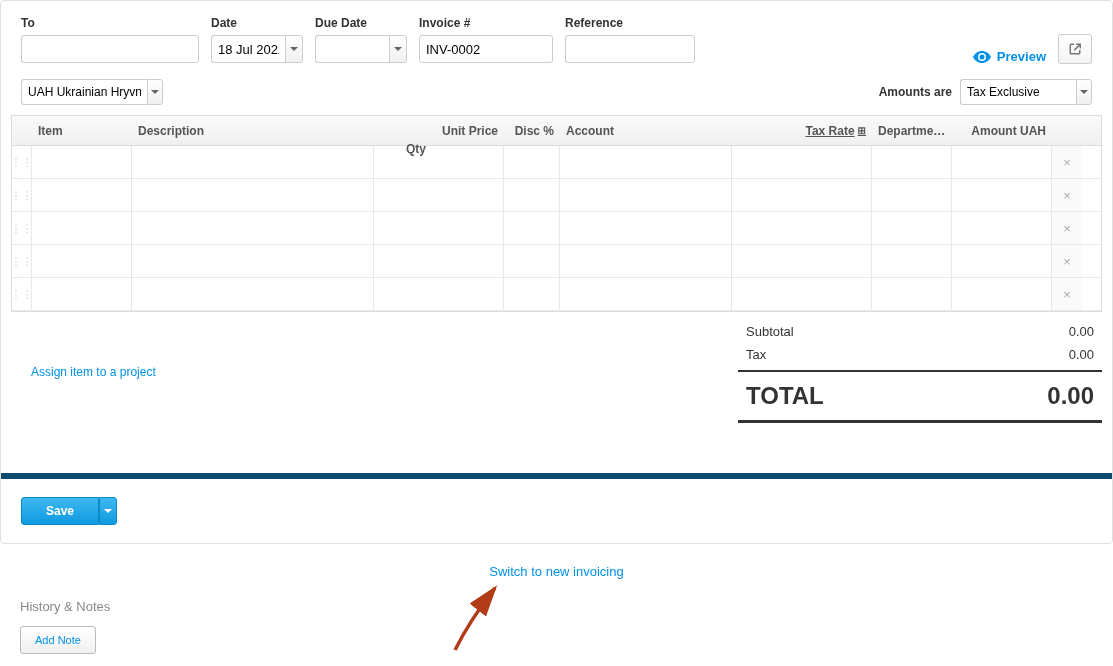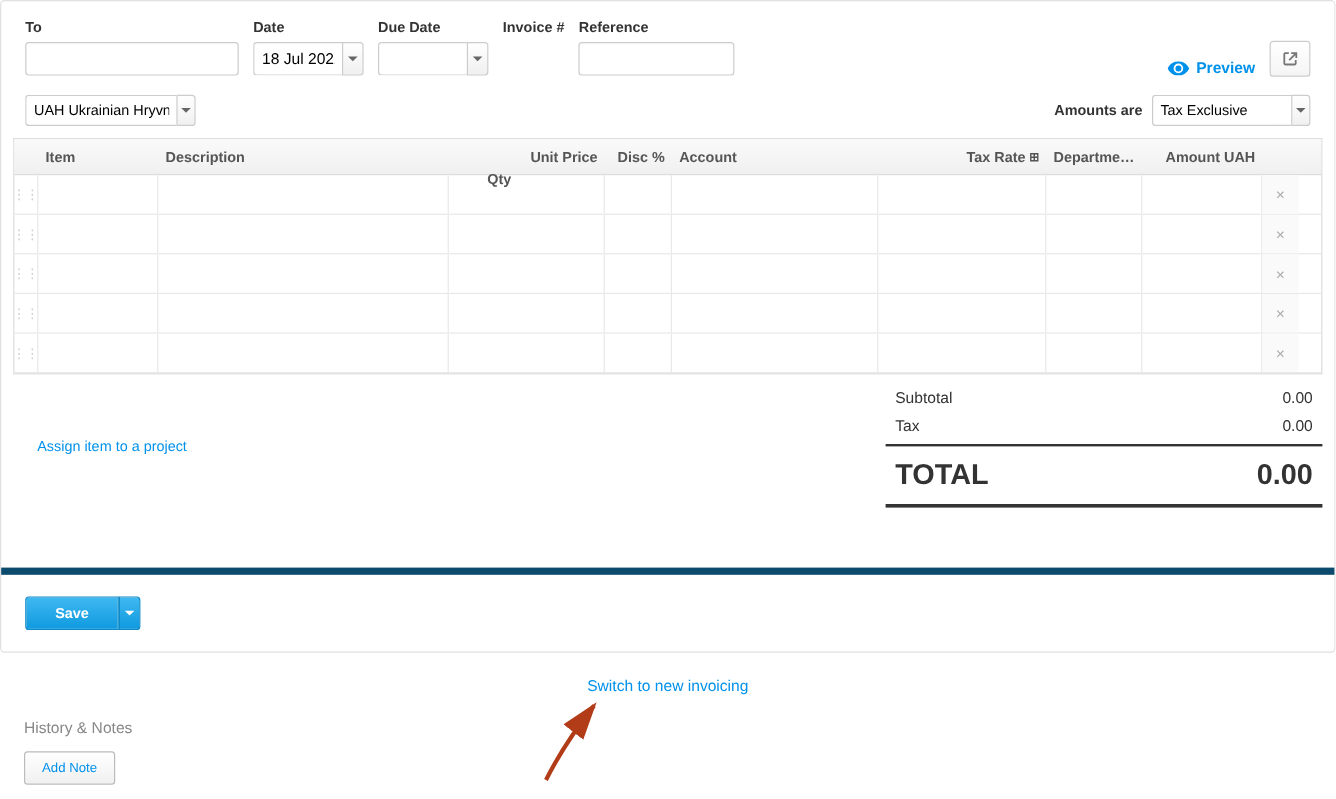--- a/index.html
+++ b/index.html
@@ -33,21 +33,21 @@
 .grid-header { display: flex; background: linear-gradient(#fafafa,#f0f0f0); border-bottom: 1px solid #ddd; height: 30px; align-items: center; font-size: 12px; font-weight: bold; color: #555; }
 .grid-row { display: flex; border-bottom: 1px solid #e8e8e8; height: 33px; align-items: stretch; }
 .gc { border-right: 1px solid #e8e8e8; display: flex; align-items: center; padding: 0 6px; overflow: hidden; }
 .gc.drag { width: 20px; cursor: grab; color: #ccc; font-size: 11px; padding: 0; justify-content: center; }
 .gc.item { width: 100px; }
 .gc.desc { width: 242px; }
 .gc.qty { width: 58px; justify-content: flex-end; margin-top: 36px; }
 .gc.price { width: 72px; justify-content: flex-end; }
 .gc.disc { width: 56px; justify-content: flex-end; }
 .gc.acct { width: 172px; }
-.gc.tax { width: 140px; }
+.gc.tax { width: 140px; text-decoration: underline; }
 .gc.dept { width: 80px; }
 .gc.amt { width: 100px; justify-content: flex-end; }
 .gc.del { width: 30px; justify-content: center; border-right: none; color: #aaa; cursor: pointer; background: #fafafa; }
 .grid-header .gc { border-right: none; }
 .grid-header .gc.tax { justify-content: flex-end; }
 .cog-icon { font-size: 10px; margin-left: 3px; }
 .below-grid { display: flex; padding: 8px 10px 10px; }
 .add-line-group { display: flex; margin-left: 20px; }
 .add-line-btn { height: 28px; padding: 0 14px; border: 1px solid #bbb; border-radius: 3px 0 0 3px; background: linear-gradient(#fff,#f0f0f0); font-size: 12px; font-weight: bold; color: #0091ea; cursor: pointer; }
 .add-line-dd { width: 18px; height: 28px; border: 1px solid #bbb; border-left: none; border-radius: 0 3px 3px 0; background: linear-gradient(#fff,#f0f0f0); cursor: pointer; display: flex; align-items: center; justify-content: center; }
@@ -97,20 +97,21 @@
         <label class="field-label">Due Date</label>
         <div class="dropdown-wrap">
           <input class="dropdown-input due" value="" style="">
           <div class="dropdown-btn">
               <div class="chev-down"></div>
             </div>
         </div>
       </div>
       <div class="field-group">
         <label class="field-label">Invoice #</label>
+        <input class="text-input inv" value="INV-0002" style="">
       </div>
       <div class="field-group">
         <label class="field-label">Reference</label>
         <input class="text-input ref" value="" style="">
       </div>
       <div class="preview-area">
         <div class="preview-link">
           <svg width="18" height="12" viewBox="0 0 18 12">
               <path d="M9 0C5 0 1.7 2.5 0 6c1.7 3.5 5 6 9 6s7.3-2.5 9-6c-1.7-3.5-5-6-9-6zm0 10a4 4 0 110-8 4 4 0 010 8zm0-6.5a2.5 2.5 0 100 5 2.5 2.5 0 000-5z" fill="#0091ea"></path>
             </svg>

